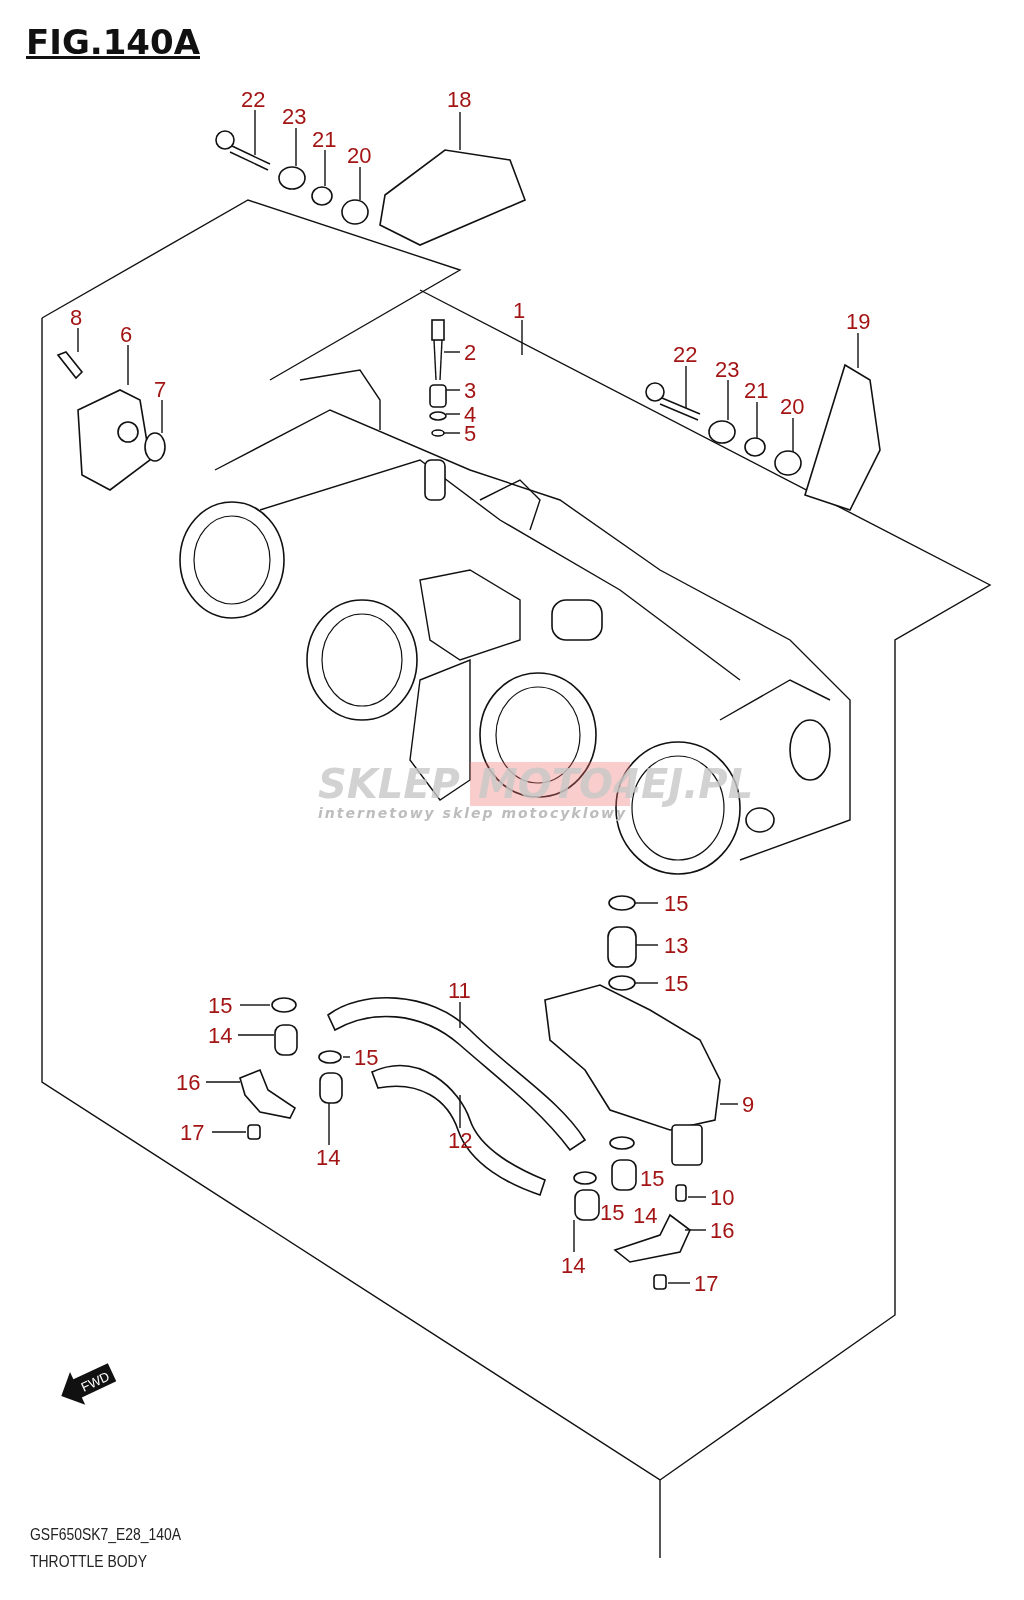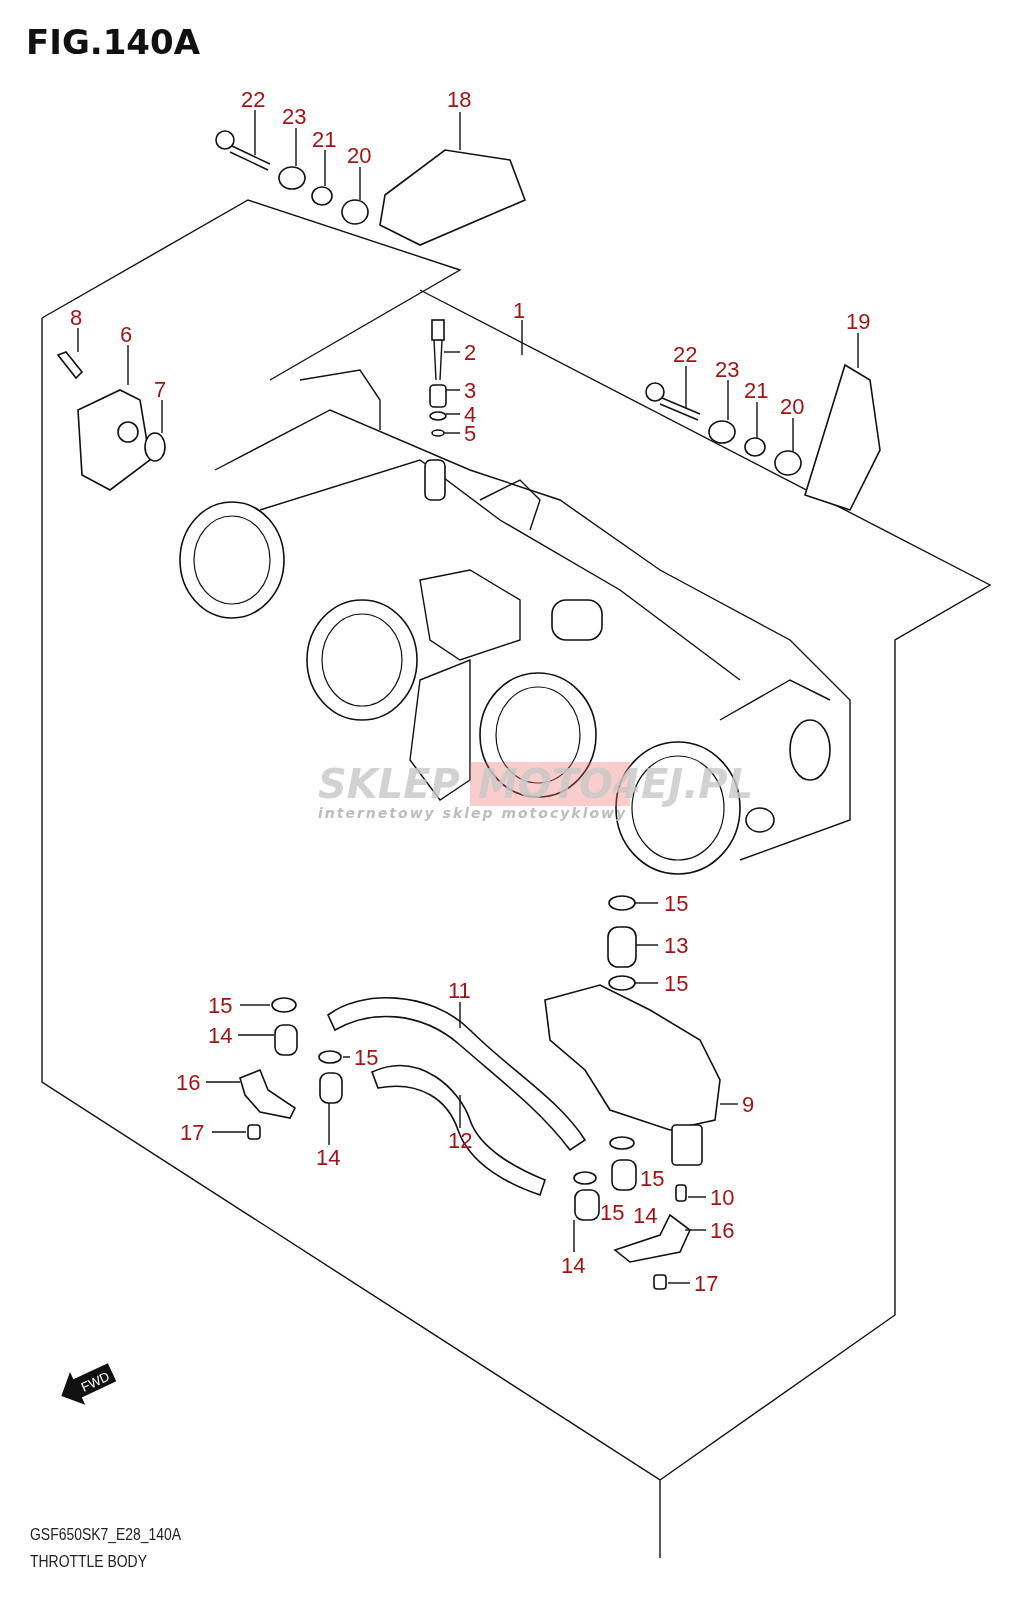--- a/index.html
+++ b/index.html
@@ -1,17 +1,17 @@
 <!DOCTYPE html>
 <html><head>
 <meta charset="utf-8">
 <style>
   html, body { margin: 0; padding: 0; background: #ffffff; }
   body { width: 1024px; height: 1600px; position: relative; overflow: hidden; font-family: "DejaVu Sans", sans-serif; }
-  #fig-title { position: absolute; left: 26px; top: 22px; font-family: "DejaVu Sans", sans-serif; font-weight: bold; font-size: 34px; color: #111; letter-spacing: 0px; }
+  #fig-title { position: absolute; left: 26px; top: 22px; font-family: "DejaVu Sans", sans-serif; font-weight: bold; font-size: 34px; color: #111; letter-spacing: 0px; text-decoration: underline; }
   #diagram { position: absolute; left: 0; top: 0; }
   .footer { position: absolute; left: 30px; font-family: "Liberation Sans", sans-serif; font-size: 17px; color: #222; transform: scaleX(0.82); transform-origin: left; }
   #footer-code { top: 1525px; }
   #footer-name { top: 1552px; }
   .lbl { font-family: "Liberation Sans", sans-serif; font-size: 22px; fill: #a31515; }
   .ln { stroke: #111; stroke-width: 1.4; fill: none; }
   .pt { stroke: #111; stroke-width: 1.6; fill: #fff; }
   .thin { stroke: #111; stroke-width: 1.2; fill: none; }
   .wm1 { font-family: "DejaVu Sans", sans-serif; font-weight: bold; font-style: italic; font-size: 40px; fill: #c8c8c8; opacity: 0.8; }
   .wm2 { font-family: "DejaVu Sans", sans-serif; font-weight: bold; font-style: italic; font-size: 14px; fill: #bdbdbd; letter-spacing: 2px; }

